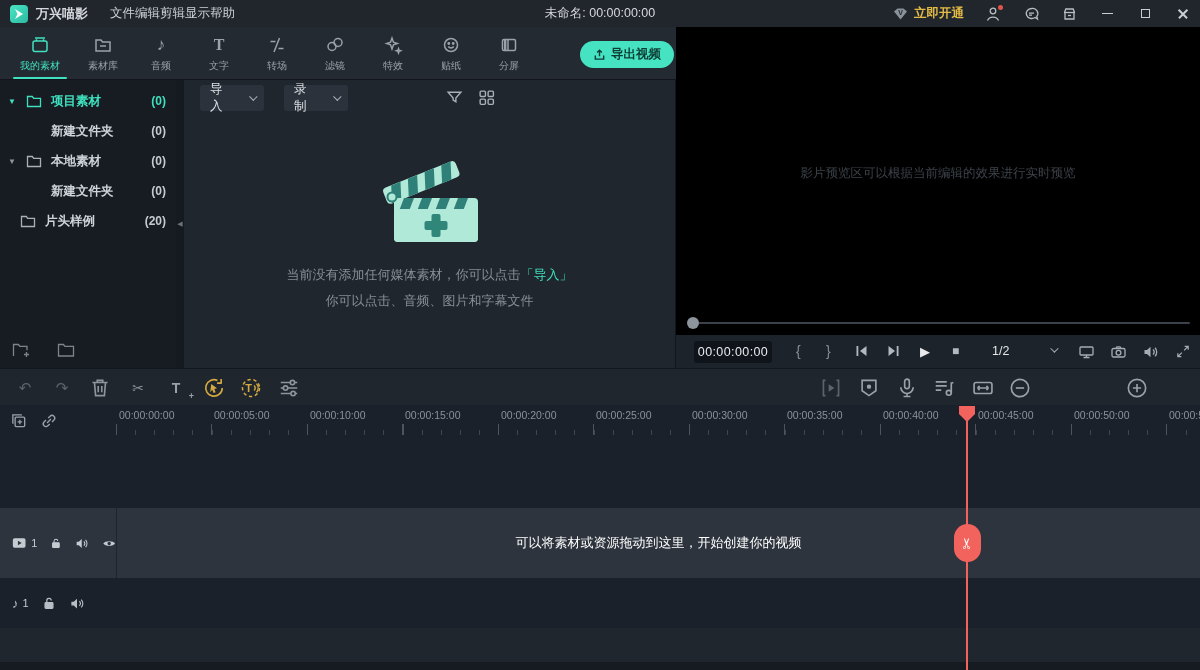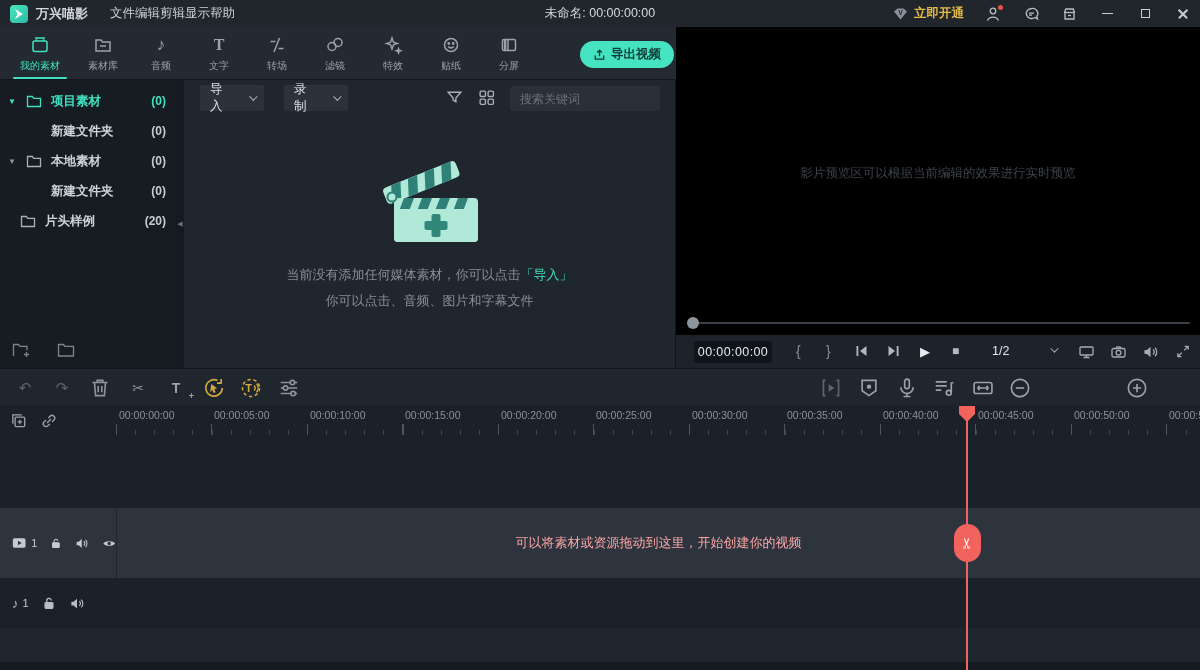--- a/index.html
+++ b/index.html
@@ -79,21 +79,21 @@
   .tplus i{position:absolute;right:-7px;bottom:-2px;font-style:normal;font-size:9px}
   
   .tl-head{position:absolute;left:0;top:405px;width:1200px;height:32px;background:#1b212a}
   .tl-tool{position:absolute;top:7px;cursor:pointer;color:#9aa1a8}
   .ruler-label{position:absolute;top:4px;font-size:10.5px;color:#8b929a;white-space:nowrap}
   .ticks-minor{position:absolute;left:116px;right:0;bottom:2px;height:5px;background:repeating-linear-gradient(to right,#3f464f 0 1px,transparent 1px 19.1px)}
   .ticks-major{position:absolute;left:116px;right:0;bottom:2px;height:11px;background:repeating-linear-gradient(to right,#4d545e 0 1px,transparent 1px 95.5px)}
   .videotrack{position:absolute;left:0;top:508px;width:1200px;height:70px;background:#2d343d}
   .trackhdr{position:absolute;left:0;top:0;bottom:0;width:117px;display:flex;align-items:center;gap:13px;padding-left:12px;border-right:1px solid #1f252e;color:#c6cbd1}
   .tracknum{font-size:11px;color:#c6cbd1;margin-left:-9px}
-  .track-hint{position:absolute;left:117px;right:0;top:0;bottom:0;display:flex;align-items:center;justify-content:center;font-size:13px;color:#fca5a5}
+  .track-hint{position:absolute;left:117px;right:0;top:0;bottom:0;display:flex;align-items:center;justify-content:center;font-size:13px;color:#ffffff}
   .audiotrack{position:absolute;left:0;top:578px;width:1200px;height:50px;background:#1b212a}
   .audiotrack .trackhdr{border-right:none;color:#b9bec4}
   .note{font-size:13px}
   .bandB{position:absolute;left:0;top:628px;width:1200px;height:34px;background:#20262e}
   .bandC{position:absolute;left:0;top:662px;width:1200px;height:8px;background:#161b22}
   
   .ph-line{position:absolute;left:966px;top:408px;width:2px;height:262px;background:#f2635d;z-index:10}
   .ph-head{position:absolute;left:959px;top:406px;width:16px;height:16px;background:#f2635d;clip-path:polygon(0 0,100% 0,100% 50%,50% 100%,0 50%);z-index:11;cursor:grab}
   .ph-badge{position:absolute;left:954px;top:524px;width:27px;height:38px;border-radius:14px;background:#f2635d;display:flex;align-items:center;justify-content:center;z-index:11;cursor:pointer}
   .ph-badge span{color:#fff;font-size:15px;transform:rotate(-90deg);display:block}
@@ -307,27 +307,20 @@
   </div>
   <svg class="abs" style="left:262px;top:9px" width="17" height="17" viewBox="0 0 16 16" fill="none" stroke="#aab0b7" stroke-width="1.3">
       <path d="M2 3h12L9.3 8.4V12l-2.6-1.6V8.4z"></path>
     </svg>
   <svg class="abs" style="left:294px;top:9px" width="17" height="17" viewBox="0 0 16 16" fill="none" stroke="#aab0b7" stroke-width="1.3">
       <rect x="2" y="2" width="5" height="5" rx="1"></rect>
       <rect x="9.5" y="2" width="5" height="5" rx="1"></rect>
       <rect x="2" y="9.5" width="5" height="5" rx="1"></rect>
       <rect x="9.5" y="9.5" width="5" height="5" rx="1"></rect>
     </svg>
-  <div class="search">
-    <input placeholder="搜索关键词" style="">
-    <svg style="margin-right:8px" width="15" height="15" viewBox="0 0 16 16" fill="none" stroke="#8d949c" stroke-width="1.4">
-        <circle cx="7" cy="7" r="4.2"></circle>
-        <path d="M10.3 10.3 14 14"></path>
-      </svg>
-  </div>
 
   <div class="empty">
     <svg width="120" height="100" viewBox="0 0 120 100" style="margin:0 auto">
       <g transform="rotate(-22 22 52)">
         <rect x="16" y="40" width="78" height="17" rx="4" fill="#b0e9d8"></rect>
         <g fill="#2f8078">
           <polygon points="26,40 36,40 30,57 20,57"></polygon>
           <polygon points="44,40 54,40 48,57 38,57"></polygon>
           <polygon points="62,40 72,40 66,57 56,57"></polygon>
           <polygon points="80,40 90,40 84,57 74,57"></polygon>

